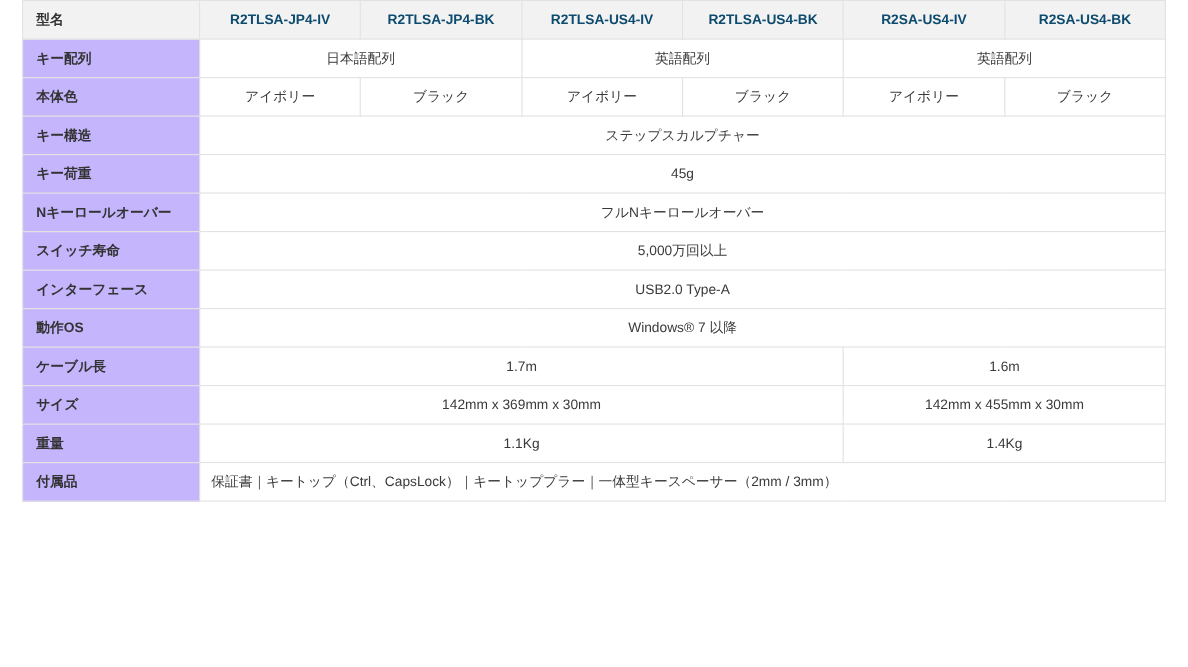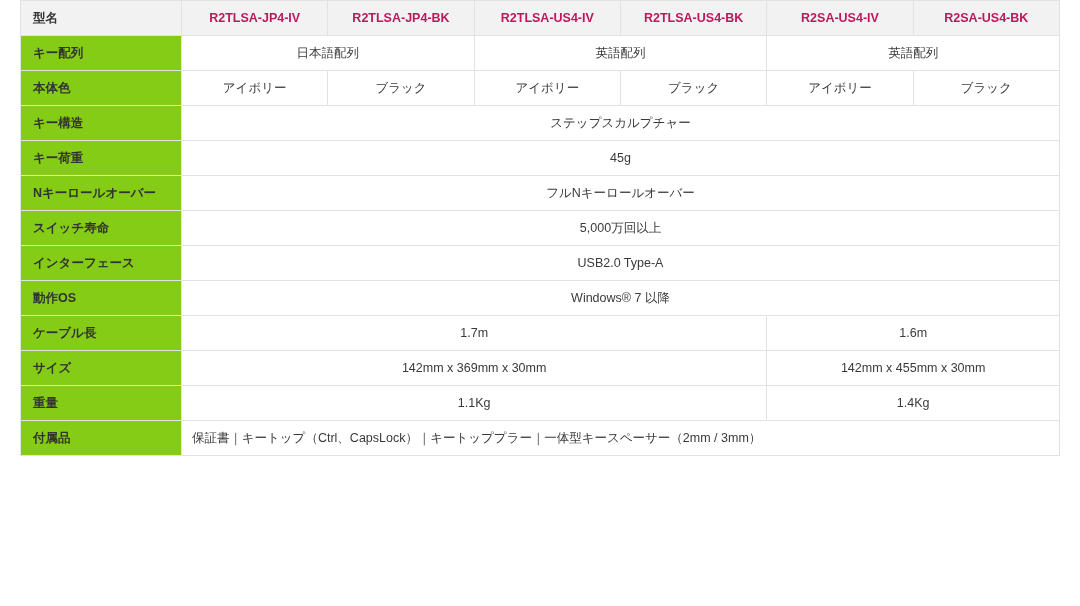--- a/index.html
+++ b/index.html
@@ -40,33 +40,33 @@
     border: 1px solid #dddddd;
     font-size: 12.5px;
   }
   table.spec td, table.spec th {
     border: 1px solid #e2e2e2;
     padding: 0;
     height: 34px;
     vertical-align: middle;
   }
   .rowhead {
-    background: #84cc16;
+    background: #c4b5fd;
     font-weight: bold;
     color: #333333;
     text-align: left;
     padding-left: 12px !important;
     font-size: 12.5px;
     width: 148px;
   }
   .colhead {
     background: #f2f2f2;
     font-weight: bold;
     text-align: center;
-    color: #be185d;
+    color: #0c4a6e;
     font-size: 12.5px;
   }
   .cell {
     text-align: center;
     color: #3a3a3a;
     background: #ffffff;
     font-size: 12.5px;
   }
   .cell.left {
     text-align: left;

